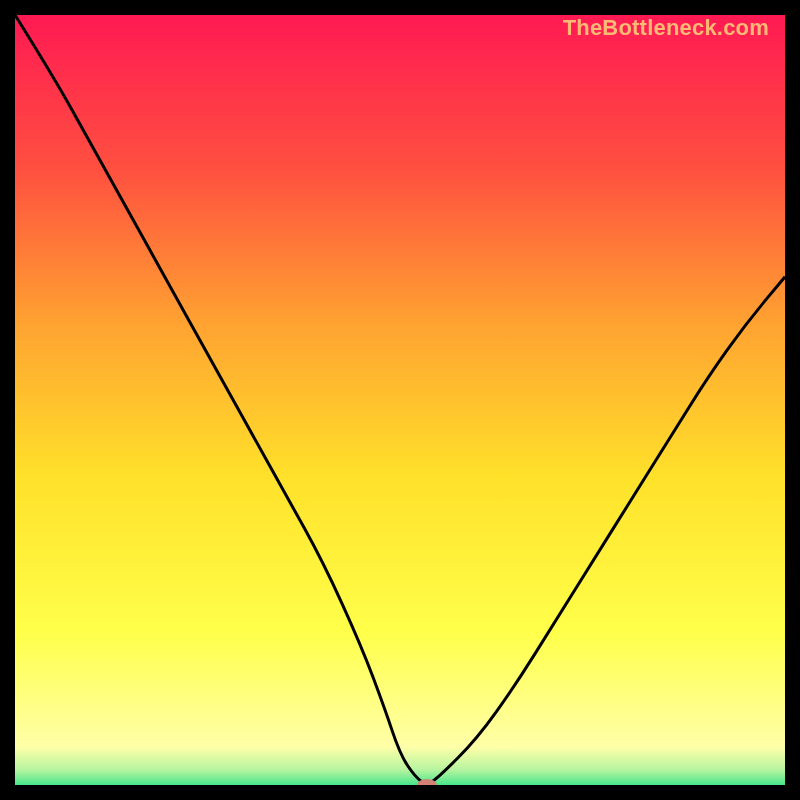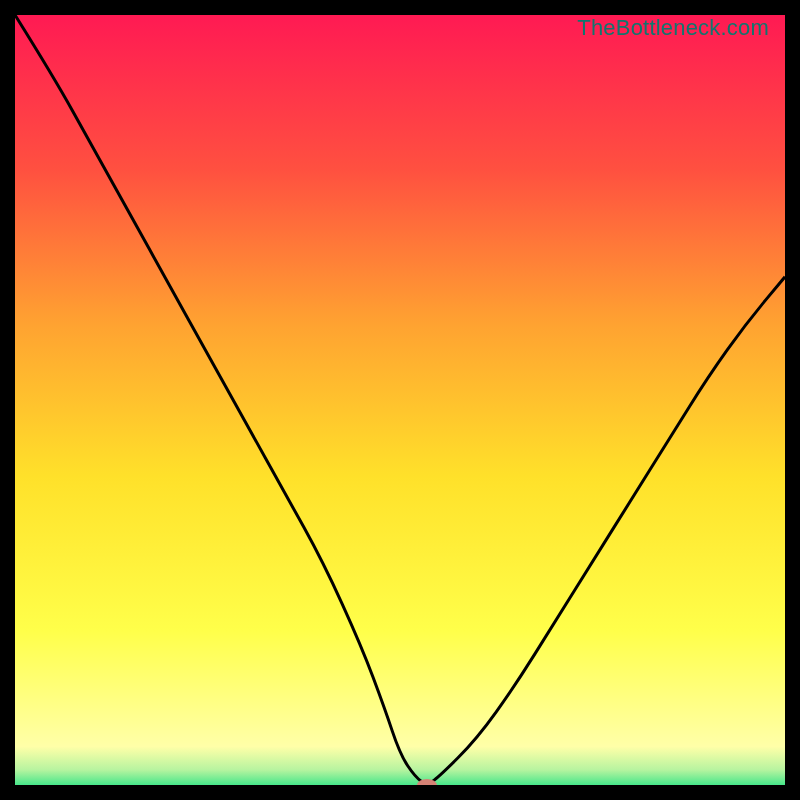--- a/index.html
+++ b/index.html
@@ -18,22 +18,22 @@
     top: 0;
     width: 770px;
     height: 770px;
   }
   .watermark {
     position: absolute;
     top: 0;
     right: 16px;
     font-family: Arial, Helvetica, sans-serif;
     font-size: 22px;
-    color: #0f766e;
-    font-weight: 400;
+    color: #fdba74;
+    font-weight: 700;
     letter-spacing: 0.2px;
   }
 </style>
 </head>
 <body>
 
 <div class="frame">
   <svg class="plot" viewBox="0 0 770 770" preserveAspectRatio="none">
     <defs>
       <linearGradient id="bg" x1="0" y1="0" x2="0" y2="1">

